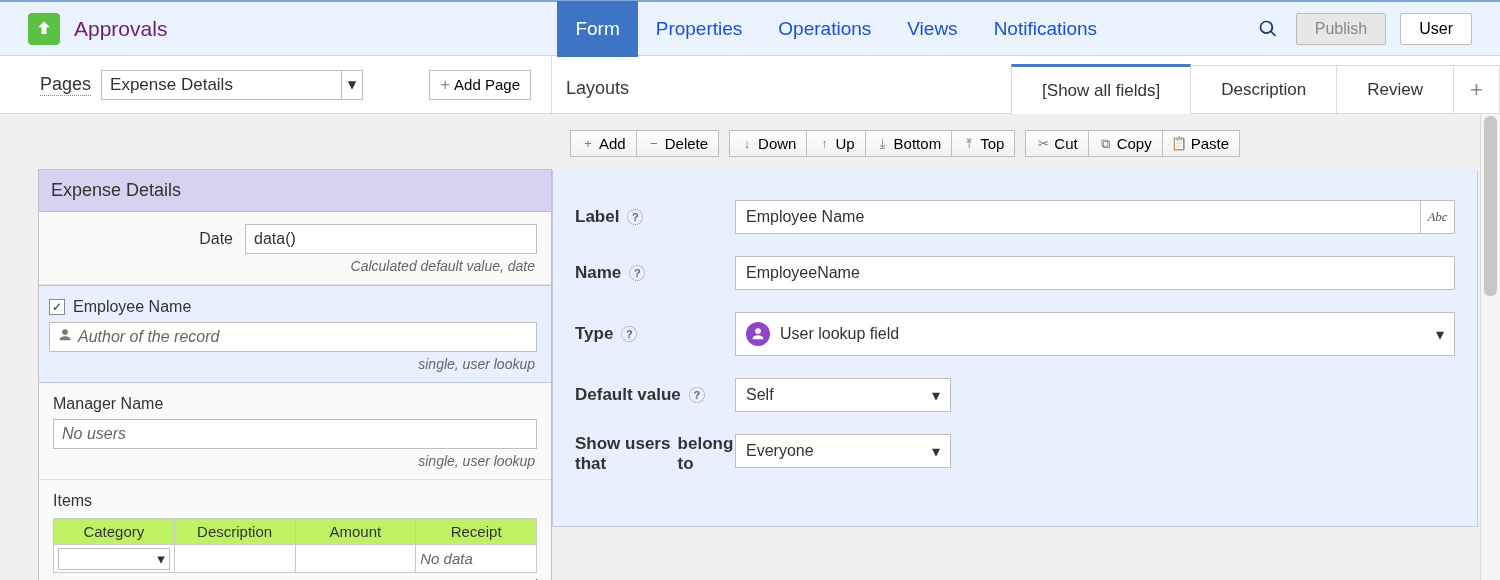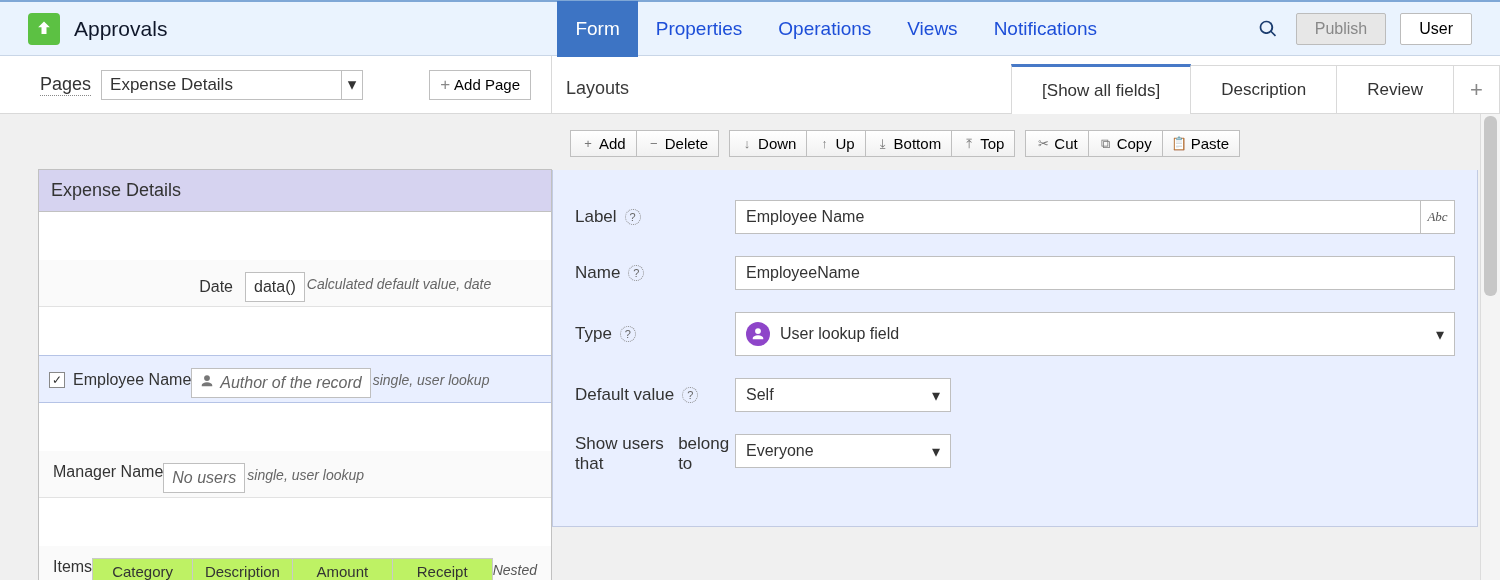--- a/index.html
+++ b/index.html
@@ -2,21 +2,21 @@
 <html><head>
 <meta charset="utf-8">
 <style>
   * { box-sizing: border-box; margin: 0; padding: 0; }
   body { font-family: -apple-system, BlinkMacSystemFont, "Segoe UI", Arial, sans-serif; font-size: 14px; background: #fff; width: 1500px; height: 580px; overflow: hidden; color: #333; }
 
   .topbar { height: 56px; background: #eaf3fe; border-top: 2px solid #7fa7d6; border-bottom: 1px solid #c9d6e7; display: flex; align-items: center; }
   .topbar-left { display: flex; align-items: center; gap: 14px; padding-left: 28px; }
   .app-icon { width: 32px; height: 32px; background: #5cc143; border-radius: 4px; display: flex; align-items: center; justify-content: center; }
   .app-icon svg { fill: #fff; width: 20px; height: 20px; }
-  .app-title { font-size: 21px; color: #0f172a; }
+  .app-title { font-size: 21px; color: #701a75; }
   .topnav-left { display:flex; margin-left: 390px;}
   .topnav-right { display:flex; align-items:center; margin-left:auto; padding-right:28px; gap:14px;}
   .topnav-item { padding: 0 18px; height: 56px; display: flex; align-items: center; font-size: 19px; color: #1d4ed8; cursor: pointer; }
   .topnav-item.active { background: #3d74c4; color: #fff; }
   .icon-btn { width: 28px; height: 28px; display:flex;align-items:center;justify-content:center;cursor:pointer; }
   .pill-btn { border:1px solid #bcbcbc; background:#fff; padding:6px 18px; font-size:16px; border-radius:2px; cursor:pointer;}
   .pill-btn.disabled { background:#e7e7e7; color:#888; cursor:default;}
 
   .subbar { height: 58px; display:flex; border-bottom:1px solid #d9d9d9; }
   .subbar-left { width: 552px; height:100%; display:flex; align-items:center; padding:0 20px 0 40px; border-right: 1px solid #d9d9d9;}
@@ -29,21 +29,21 @@
   .layout-tabs { display:flex; margin-left:auto; height:48px; align-items:flex-end;}
   .layout-tab { border:1px solid #d9d9d9; border-bottom:none; background:#fff; height:48px;padding:0 30px; display:flex;align-items:center;font-size:17px; border-left:none; cursor:pointer; position:relative;}
   .layout-tab:first-child{border-left:1px solid #d9d9d9;}
   .layout-tab.active{ border-top:3px solid #4779c7; height:50px; margin-bottom:-1px; background:#fff;}
   .layout-tab.add { width: 46px; padding:0; justify-content:center; font-size:22px; color:#888;}
 
   .workarea { display:flex; height:calc(580px - 56px - 58px); background:#f0f0f0;}
   .left-panel { width: 552px; padding:55px 0 0 38px; overflow:hidden;}
   .form-card { width:514px; border:1px solid #c1c1c1; background:#fff;}
   .form-card .card-head{ background:#d6d3f0; border-bottom:1px solid #c1c1c1; padding:10px 12px; font-size:18px;color:#333;}
-  .form-row { padding:12px 14px 4px; display:flex; flex-direction:row; border-bottom:1px solid #e2e2e2; background:#fafafa;margin-top:48px;}
+  .form-row { padding:12px 14px 4px; display:flex; flex-direction:column; border-bottom:1px solid #e2e2e2; background:#fafafa;}
   .form-row.sel { background:#e9efff; border-top:1px solid #b5c3e6;border-bottom:1px solid #b5c3e6;}
   .form-row .row-top { display:flex; align-items:center; }
   .form-row .fld-lbl { width: 192px; text-align:right; padding-right:12px; font-size:16px; color:#333;}
   .form-row .fld-val { flex:1; }
   .form-row .fld-val .txt-input { width:100%; height:30px; border:1px solid #bfbfbf; background:#fff; padding:0 8px; font-size:16px; display:flex;align-items:center; gap:6px;}
   .form-row .txt-input .ph { font-style:italic; color:#666;}
   .form-row .hint { text-align:right; font-style:italic; color:#666; font-size:14px; padding:4px 2px 6px;}
   .form-row .chk { width:16px;height:16px; border:1px solid #888; margin-right:8px; display:flex;align-items:center;justify-content:center;font-size:12px;color:#333;background:#fff;}
   .form-row.sel .row-head { display:flex;align-items:center; padding-bottom:6px;}
   .form-row.sel .row-head .ttl {font-size:16px;}
@@ -57,21 +57,21 @@
   .nested-hint{ text-align:right;font-style:italic;font-size:14px; padding-top:4px;color:#555;}
 
   .right-panel { flex:1; position:relative; padding:0; overflow:hidden;}
   .toolbar { display:flex; gap:10px; padding:16px 0 10px 18px; position:relative; z-index:3;}
   .btngrp { display:flex;}
   .tbtn { border:1px solid #bfbfbf; background:linear-gradient(#fff,#f1f1f1); padding:4px 10px; font-size:15px; display:flex;align-items:center;gap:4px;cursor:pointer;}
   .btngrp .tbtn + .tbtn { border-left:none;}
   .tbtn .ic { width:14px;height:14px; display:inline-flex;align-items:center;justify-content:center;color:#777;font-size:13px;}
   .prop-panel { position:absolute; left:0; right:22px; top:56px; background:#e9efff; border:1px solid #c2cbe3; border-top:none; padding: 30px 22px 30px 22px; z-index:2;}
   .prop-row { display:flex; align-items:center; margin-bottom: 22px;}
-  .prop-row .plabel { width: 160px; font-size:17px; color:#333; display:flex; align-items:center; gap:8px;}
+  .prop-row .plabel { width: 160px; font-size:17px; color:#333; display:flex; align-items:center; gap:8px;font-weight:bold;}
   .help{ width:16px;height:16px;border:1px dotted #888;border-radius:50%;font-size:11px;display:flex;align-items:center;justify-content:center;color:#666;}
   .prop-row .pinput { flex:1; height:34px; border:1px solid #bfbfbf; background:#fff; padding:0 10px; font-size:16px; display:flex;align-items:center; gap:10px;}
   .prop-row .pinput.short{ flex:0 0 216px;}
   .abc-chip { width:34px; height:34px; border:1px solid #bfbfbf; border-left:none; background:#fff; display:flex;align-items:center;justify-content:center;font-style:italic;font-size:13px;color:#555; font-family: Georgia,serif;}
   .user-ic { width:24px;height:24px;border-radius:50%;background:#8e45c9;display:flex;align-items:center;justify-content:center;color:#fff;font-size:14px;}
   .scrollbar{ position:absolute; right:0; top:0; bottom:0; width:20px; background:#f4f4f4; border-left:1px solid #dcdcdc;}
   .scrollthumb{ position:absolute; left:3px; right:3px; top:2px; height:180px; background:#c7c7c7;border-radius:6px;}
   svg.i{width:14px;height:14px;fill:#777;}
 </style>
 </head>

